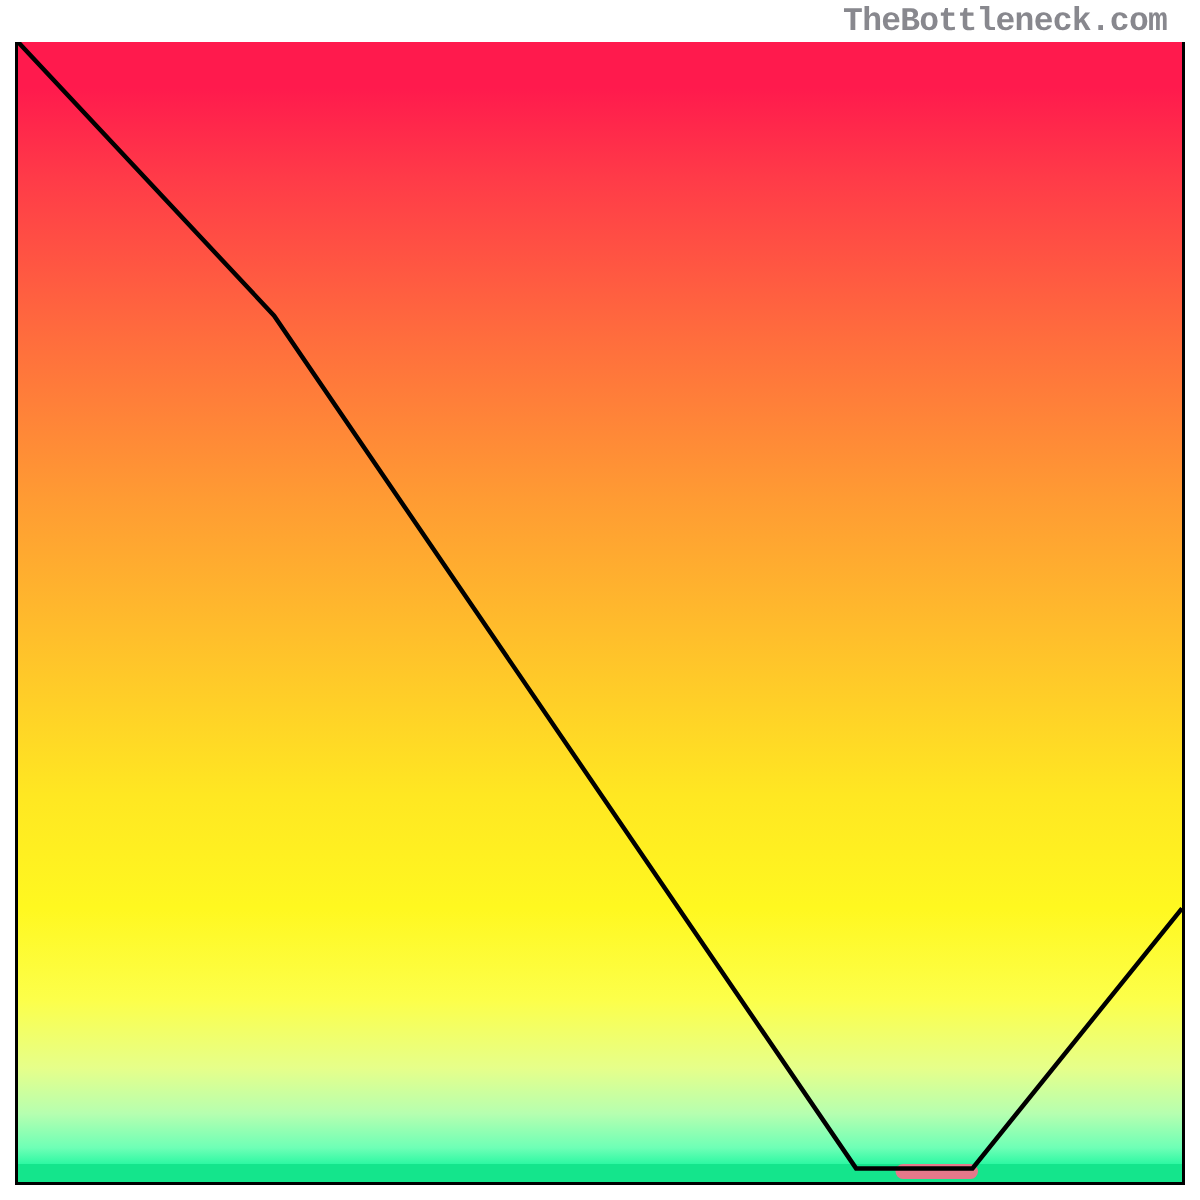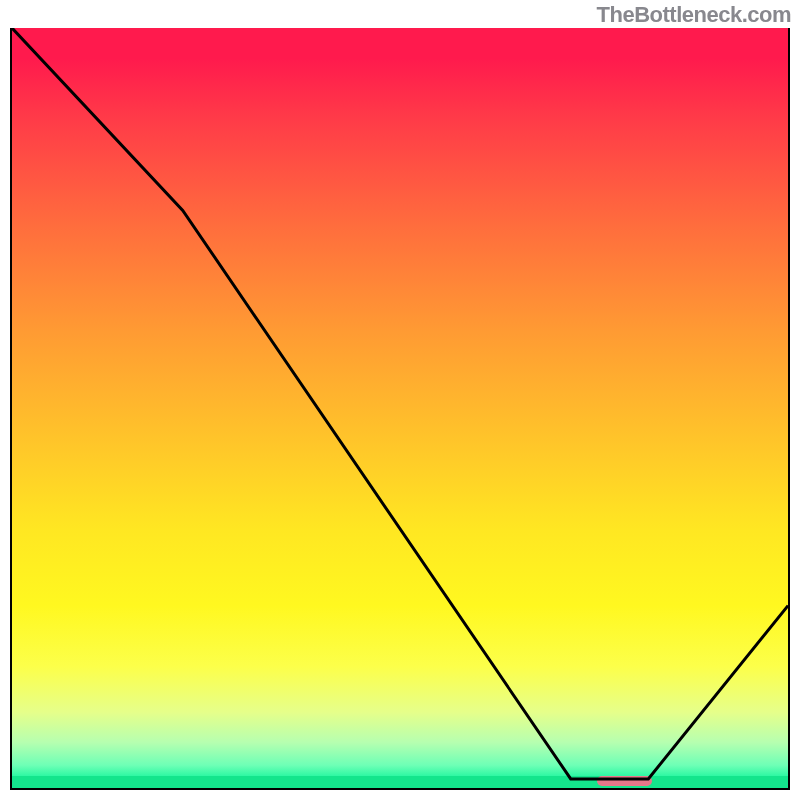--- a/index.html
+++ b/index.html
@@ -7,22 +7,22 @@
 
   .frame {
     position: relative;
     width: 800px;
     height: 800px;
   }
 
   .watermark {
     position: absolute;
     top: 2px;
-    right: 9px;
-    font-family: Liberation Sans, sans-serif;
+    right: 22px;
+    font-family: Liberation Mono, monospace;
     font-size: 22px;
     font-weight: bold;
     color: #88888e;
     letter-spacing: -0.5px;
   }
 
   
   .plot {
     position: absolute;
     left: 10px;

